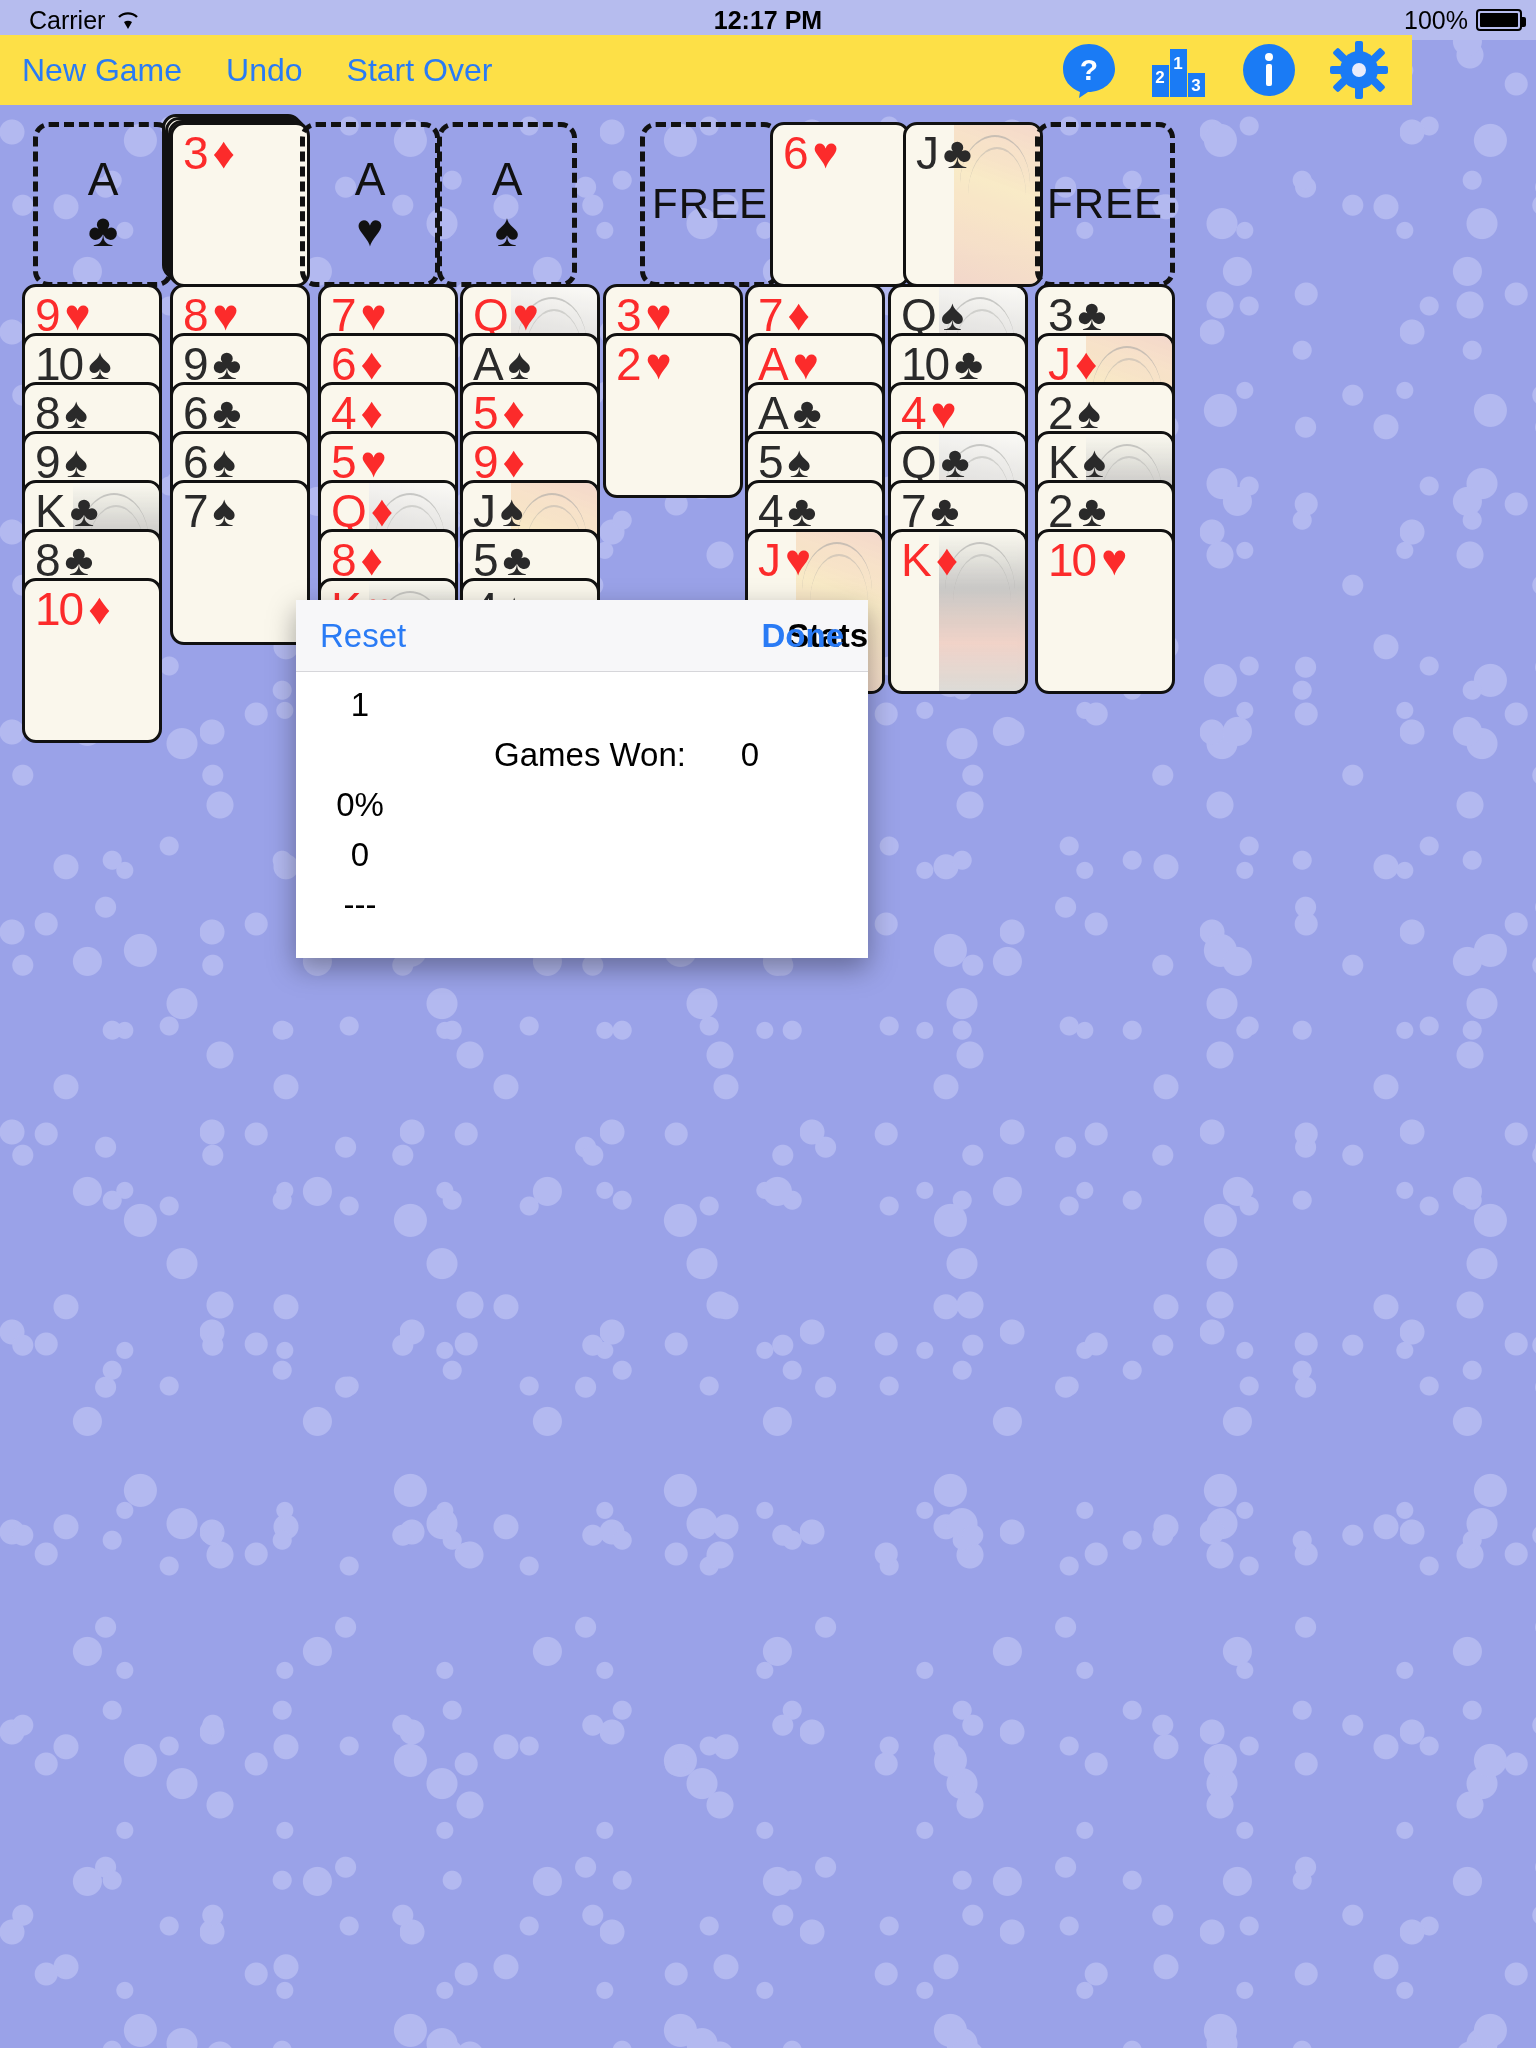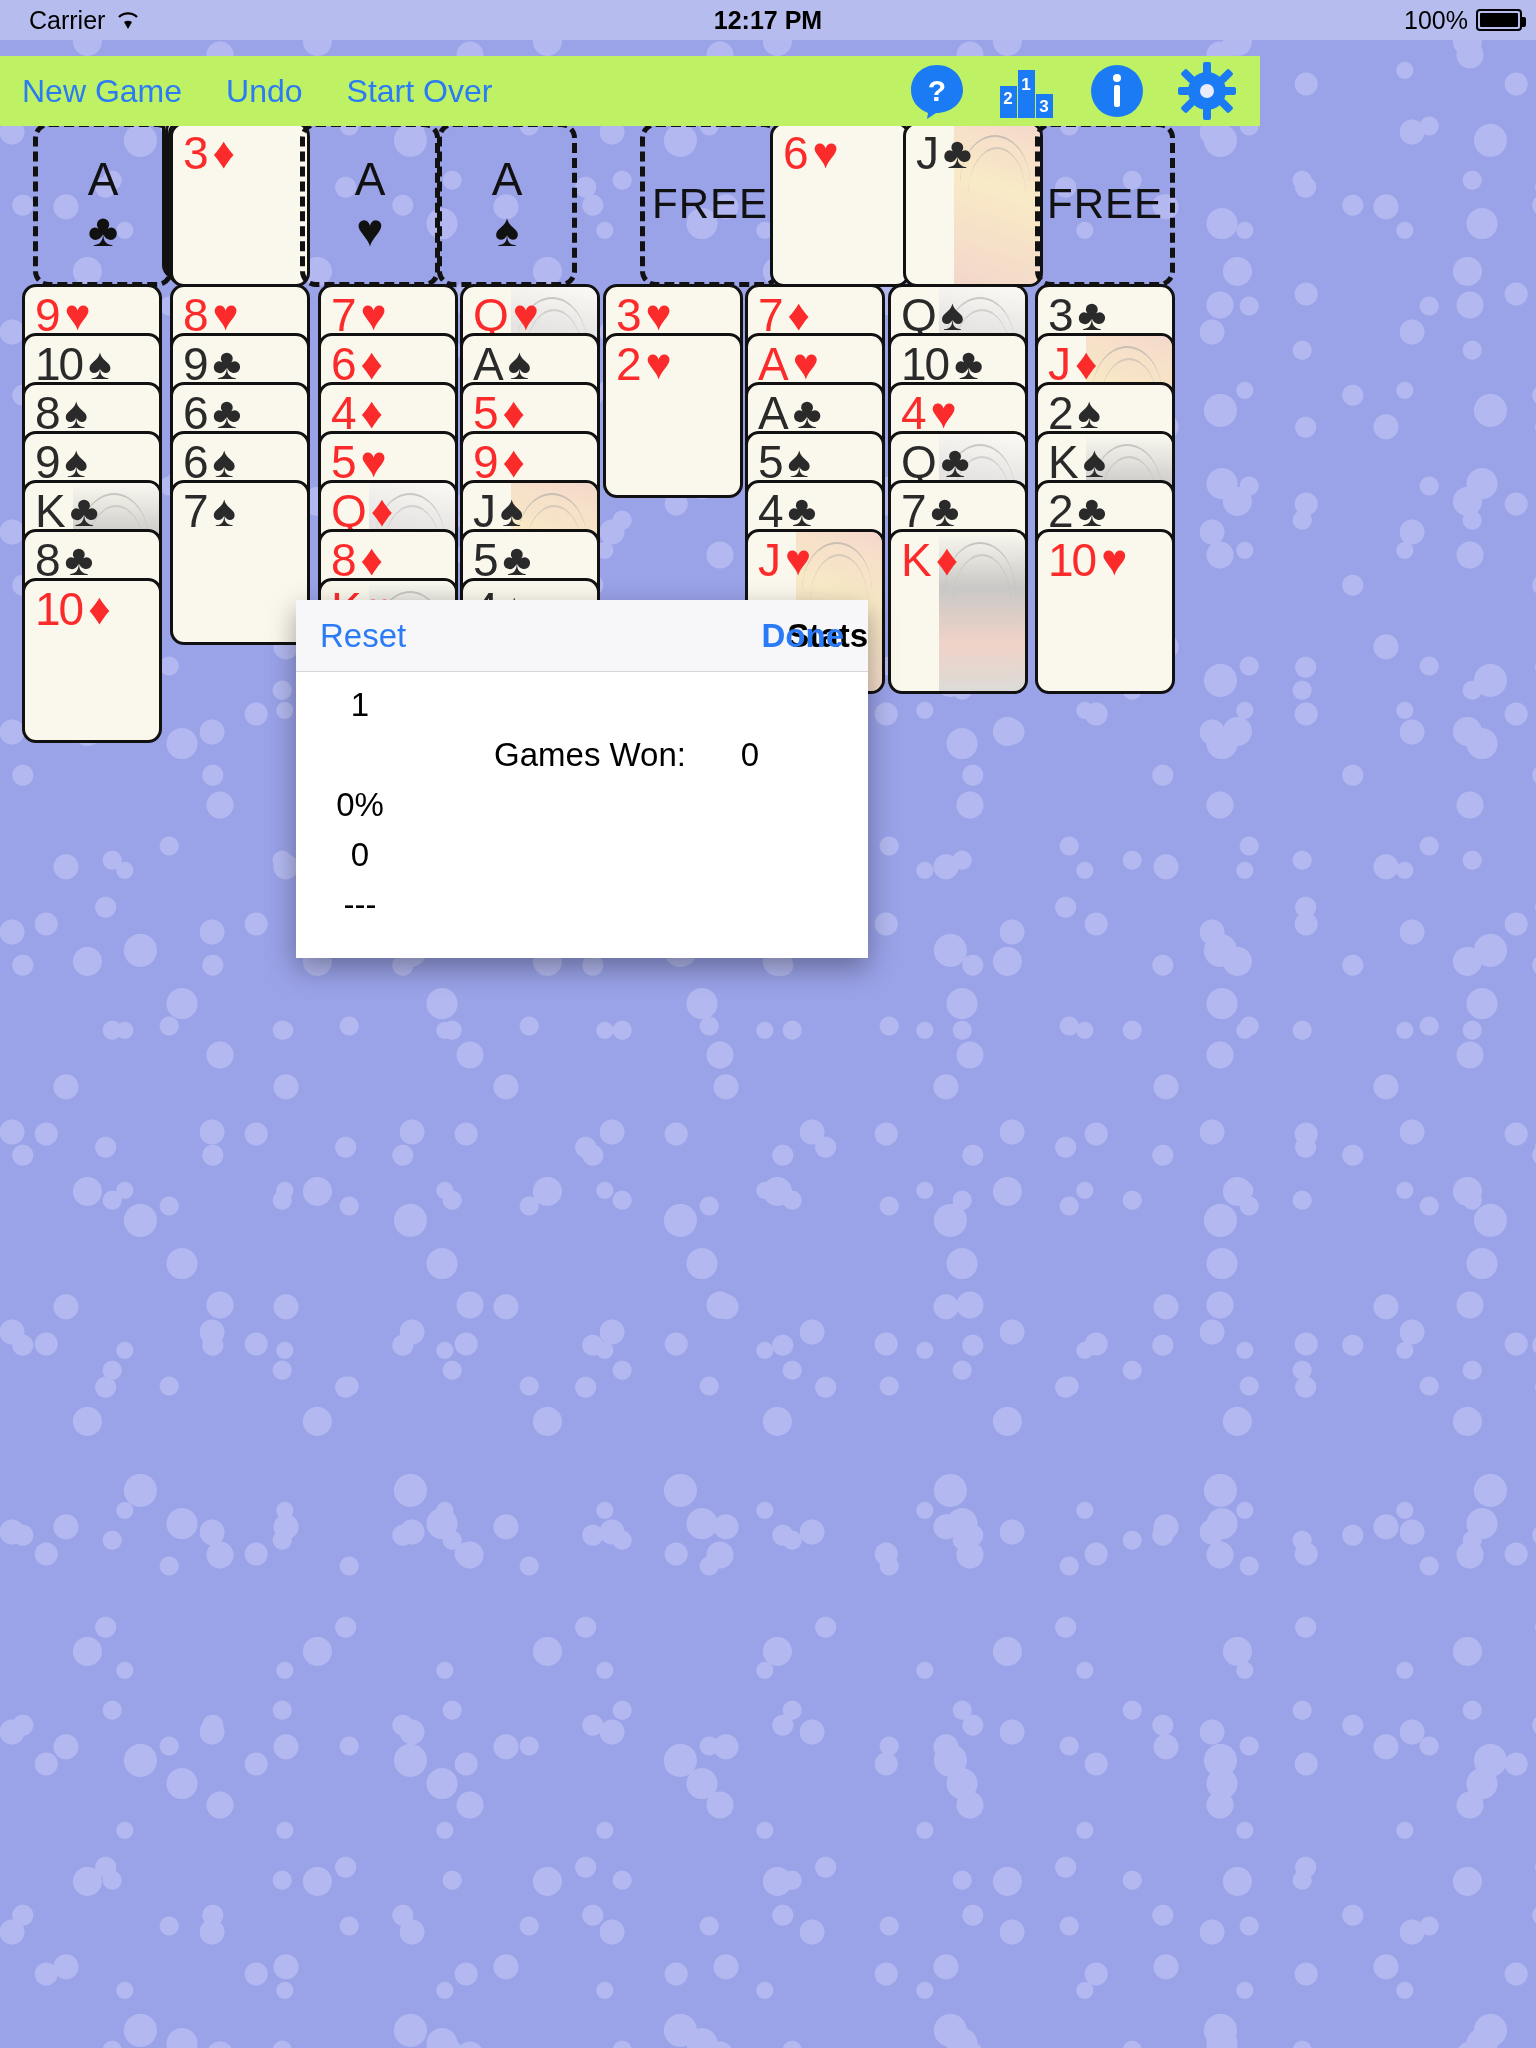--- a/index.html
+++ b/index.html
@@ -49,22 +49,22 @@
     position:relative; display:inline-block;
   }
   .batt-shell::after {
     content:""; position:absolute; right:-6px; top:6px; width:4px; height:10px;
     background:#000; border-radius:0 2px 2px 0;
   }
   .batt-fill { position:absolute; left:2px; top:2px; bottom:2px; width:38px; background:#000; border-radius:1px; }
 
   
   #toolbar {
-    position:absolute; left:0; top:56px; width:1260px; height:70px;
-    background:#bef264;
+    position:absolute; left:0; top:35px; width:1412px; height:70px;
+    background:#fde047;
     z-index:50;
   }
   #toolbar .tb-left { position:absolute; left:22px; top:0; height:70px; display:flex; align-items:center; gap:44px; }
   #toolbar .tb-left span { font-size:32px; color:#2a7bf5; white-space:nowrap; }
   #toolbar .tb-right { position:absolute; right:24px; top:0; height:70px; display:flex; align-items:center; gap:32px; }
   .tb-icon { width:58px; height:58px; display:block; }
 
   
   .card {
     position:absolute;

